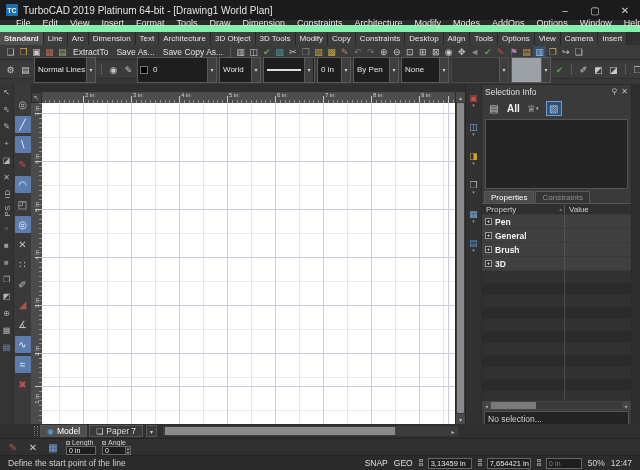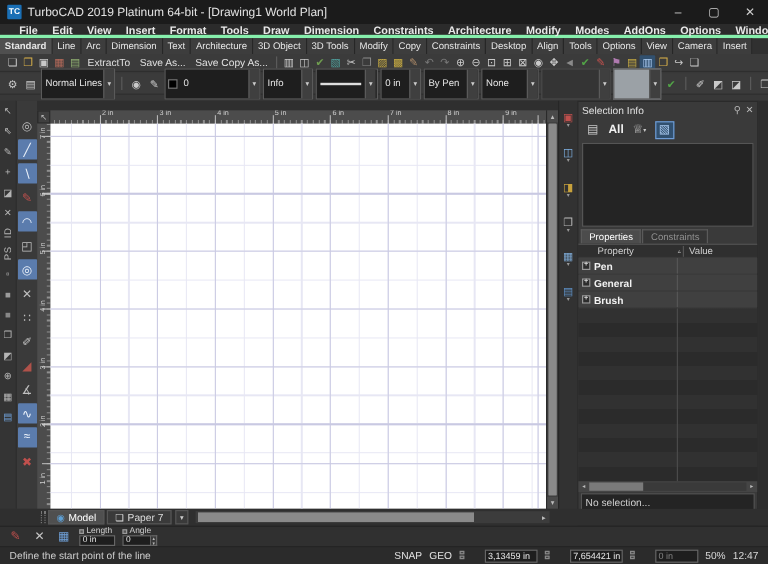--- a/index.html
+++ b/index.html
@@ -8,21 +8,21 @@
   #app { position:relative; width:640px; height:470px; background:#383838; color:#dcdcdc; font-size:9px; overflow:hidden; }
 
   
   .titlebar { position:absolute; left:0; top:0; width:640px; height:20px; background:#1b1b1b; display:flex; align-items:center; }
   .app-icon { width:12px; height:12px; margin:0 5px 0 6px; background:#1a6fb5; color:#fff; font-size:7px; font-weight:bold; display:flex; align-items:center; justify-content:center; border-radius:1px; }
   .title-text { font-size:10px; color:#e2e2e2; white-space:nowrap; }
   .win-controls { margin-left:auto; display:flex; height:100%; }
   .win-btn { width:30px; height:100%; display:flex; align-items:center; justify-content:center; color:#cfcfcf; font-size:10px; }
 
   
-  .menubar { position:absolute; left:0; top:20px; width:640px; height:12px; background:#2b2b2b; display:flex; align-items:center; padding-left:10px; border-bottom:3px solid #86efac;font-weight:bold; }
+  .menubar { position:absolute; left:0; top:20px; width:640px; height:12px; background:#2b2b2b; display:flex; align-items:center; padding-left:10px; border-bottom:7px solid #86efac; }
   .menu-item { padding:0 6px; font-size:9px; color:#e8e8e8; white-space:nowrap; }
 
   
   .tabsrow { position:absolute; left:0; top:32px; width:640px; height:13px; background:#303030; display:flex; align-items:stretch; }
   .ttab { padding:0 4px; display:flex; align-items:center; font-size:8px; color:#e6e6e6; background:#3d3d3d; border-right:1px solid #262626; white-space:nowrap; }
   .ttab.on { background:#4f4f4f; font-weight:bold; }
 
   
   .stdrow { position:absolute; left:0; top:45px; width:640px; height:15px; background:#3b3b3b; display:flex; align-items:center; padding-left:4px; border-bottom:1px solid #2e2e2e; }
   .ico { width:13px; height:13px; display:flex; align-items:center; justify-content:center; font-size:9px; color:#c9c9c9; flex:0 0 auto; border-radius:1px; }
@@ -80,21 +80,21 @@
   .pal-header .sp { margin-left:auto; display:flex; gap:4px; color:#bbb; font-size:8px; }
   .pal-toolbar { height:20px; display:flex; align-items:center; gap:5px; padding:0 4px; }
   .pal-toolbar .pbico { width:16px; height:15px; display:flex; align-items:center; justify-content:center; font-size:10px; color:#c9c9c9; }
   .pal-toolbar .all { font-size:10px; font-weight:bold; color:#f0f0f0; }
   .pal-toolbar .sel { background:#31506f; border:1px solid #6f9cd4; color:#a8c8ee; }
   .pal-listbox { height:70px; margin:1px 3px; background:#242424; border:1px solid #555; }
   .pal-tabs { height:13px; display:flex; align-items:flex-end; padding-left:2px; gap:1px; }
   .pal-tab { padding:1px 6px; font-size:8px; background:#4c4c4c; color:#fff; border:1px solid #5a5a5a; border-bottom:none; }
   .pal-tab.off { background:#353535; color:#909090; }
   .pal-colhdr { height:11px; background:#2f2f2f; border-top:1px solid #555; display:flex; font-size:8px; color:#cfcfcf; align-items:center; }
-  .pal-colhdr .c1 { width:55%; padding-left:4px; display:flex; align-items:center; gap:2px;margin-left:12px; }
+  .pal-colhdr .c1 { width:55%; padding-left:4px; display:flex; align-items:center; gap:2px; }
   .pal-colhdr .c2 { width:45%; border-left:1px solid #555; padding-left:4px; }
   .cat-row { height:13px; margin-top:1px; display:flex; align-items:center; background:#404040; font-size:8.5px; }
   .cat-row .c1 { width:55%; display:flex; align-items:center; gap:3px; padding-left:3px; font-weight:bold; color:#f2f2f2; }
   .cat-row .c2 { width:45%; height:100%; border-left:1px solid #555; }
   .plusbox { width:7px; height:7px; border:1px solid #999; font-size:6px; line-height:5px; text-align:center; color:#ddd; background:#2d2d2d; flex:0 0 auto; }
   .pal-stripes { flex:1; position:relative; background:repeating-linear-gradient(to bottom,#313131 0 12px,#2b2b2b 12px 24px); margin-top:1px; }
   .pal-stripes .divline { position:absolute; left:55%; top:0; bottom:0; width:1px; background:#4a4a4a; }
   .pal-hscroll { height:9px; background:#454545; display:flex; align-items:center; }
   .pal-hscroll .arr { width:9px; font-size:5px; color:#bbb; text-align:center; }
   .pal-hscroll .track { flex:1; height:7px; background:#3a3a3a; }
@@ -118,21 +118,21 @@
   .fieldgroup { display:flex; flex-direction:column; justify-content:center; }
   .fieldlabel { display:flex; align-items:center; gap:2px; font-size:7px; color:#cfcfcf; line-height:7px; }
   .lockico { width:4px; height:4px; border:1px solid #999; background:#555; }
   .tfield { width:30px; height:9px; background:#1e1e1e; border:1px solid #666; font-size:7px; color:#e8e8e8; padding:0 2px; display:flex; align-items:center; }
   .spin { display:flex; flex-direction:column; justify-content:center; font-size:4px; color:#bbb; line-height:4px; border:1px solid #666; border-left:none; height:9px; padding:0 1px; background:#3a3a3a; }
 
   .statusrow { position:absolute; left:0; top:455px; width:640px; height:15px; background:#2b2b2b; border-top:1px solid #242424; display:flex; align-items:center; padding:0 8px; }
   .status-msg { font-size:8.5px; color:#cfcfcf; white-space:nowrap; }
   .stat-right { margin-left:auto; display:flex; align-items:center; gap:6px; }
   .stat-toggle { font-size:8.5px; color:#e0e0e0; }
-  .coordbox { display:flex; align-items:center; gap:16px; }
+  .coordbox { display:flex; align-items:center; gap:4px; }
   .coordico { width:5px; height:8px; display:flex; flex-direction:column; gap:1px; }
   .coordico i { display:block; width:4px; height:3px; border:1px solid #888; background:#444; }
   .coordfield { width:44px; height:11px; background:#1e1e1e; border:1px solid #666; font-size:7.5px; color:#e8e8e8; display:flex; align-items:center; padding:0 2px; white-space:nowrap; overflow:hidden; }
   .coordfield.dim { color:#808080; }
   .stat-val { font-size:8.5px; color:#d8d8d8; }
 </style>
 </head>
 <body>
 
 <div id="app">
@@ -242,21 +242,21 @@
     </div>
     <span class="vsep"></span>
     <span class="ico">◉</span>
     <span class="ico">✎</span>
     <div class="combo" style="width:80px">
       <span class="swatch-black"></span>
       <div class="combo-val">0</div>
       <div class="combo-btn">▾</div>
     </div>
     <div class="combo" style="width:42px">
-      <div class="combo-val">Info</div>
+      <div class="combo-val">World</div>
       <div class="combo-btn">▾</div>
     </div>
     <div class="combo" style="width:52px">
       <div class="linepreview"></div>
       <div class="combo-btn">▾</div>
     </div>
     <div class="combo" style="width:34px">
       <div class="combo-val">0 in</div>
       <div class="combo-btn">▾</div>
     </div>
@@ -424,20 +424,27 @@
           </div>
         <div class="c2"></div>
       </div>
         <div class="cat-row">
         <div class="c1">
             <span class="plusbox">+</span>
             <span>Brush</span>
           </div>
         <div class="c2"></div>
       </div>
+        <div class="cat-row">
+        <div class="c1">
+            <span class="plusbox">+</span>
+            <span>3D</span>
+          </div>
+        <div class="c2"></div>
+      </div>
       </div>
     <div class="pal-stripes">
         <div class="divline"></div>
       </div>
     <div class="pal-hscroll">
       <span class="arr">◂</span>
       <span class="track">
           <span class="thumb" style="display:block"></span>
         </span>
       <span class="arr">▸</span>

